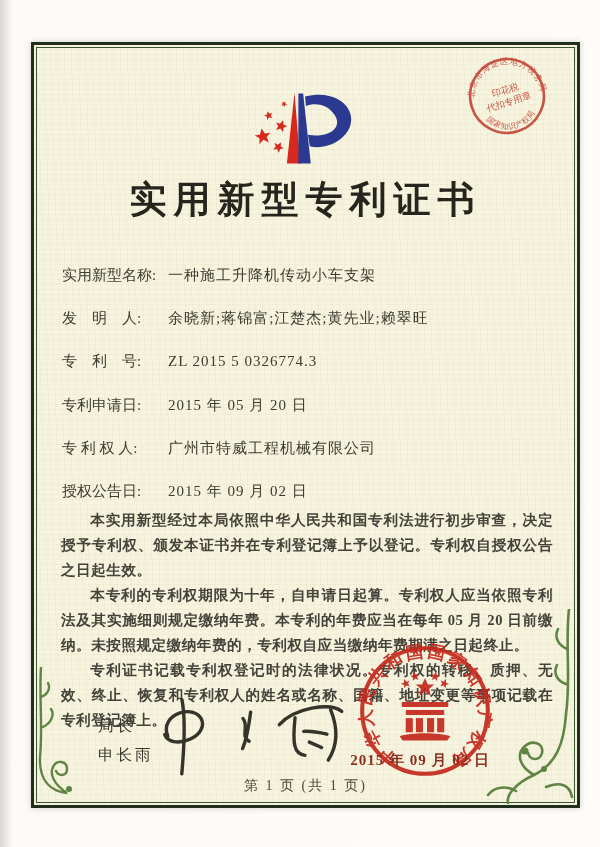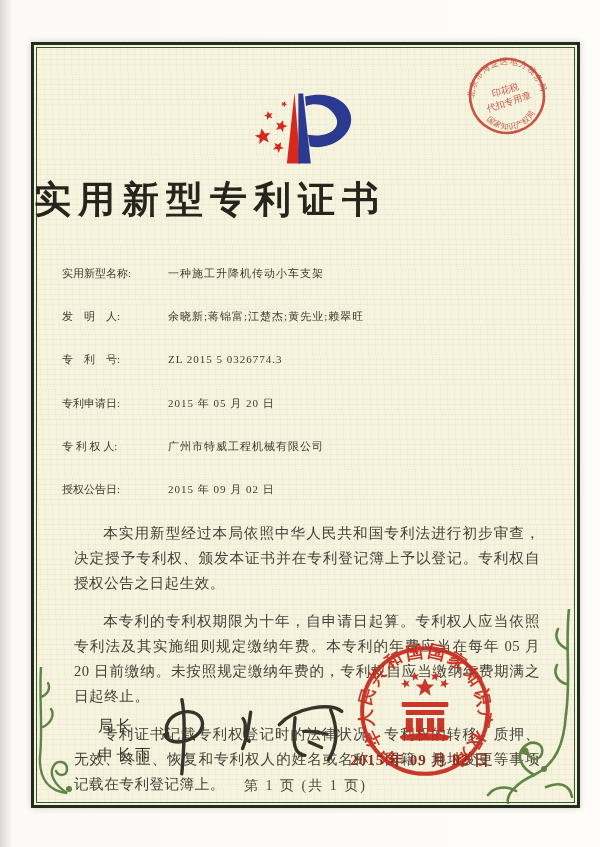--- a/index.html
+++ b/index.html
@@ -21,33 +21,33 @@
   .cert-no{
     position:absolute;left:30px;top:50px;font-size:13.5px;color:#3b3a30;
     letter-spacing:2px;
   }
   
   .tax-stamp{position:absolute;left:432px;top:10px;width:82px;height:82px;transform:rotate(-18deg);opacity:.85;}
   
   .logo{position:absolute;left:0;right:0;top:40px;text-align:center;}
   
   .title{
-    position:absolute;left:0;right:0;top:130px;text-align:left;
+    position:absolute;left:0;right:0;top:130px;text-align:center;
     font-size:37px;font-weight:bold;color:#26241c;letter-spacing:7px;
   }
   
   .fields{position:absolute;left:28px;top:221px;right:24px;}
-  .field-row{height:43.2px;font-size:11px;color:#3e3c31;white-space:nowrap;}
+  .field-row{height:43.2px;font-size:15px;color:#3e3c31;white-space:nowrap;}
   .field-label{display:inline-block;min-width:100px;}
   .field-value{margin-left:6px;letter-spacing:1px;}
   
   .body-text{position:absolute;left:27px;top:463px;width:492px;}
   .body-text p{
-    margin:13px;text-indent:2em;font-size:14.6px;line-height:25px;color:#45423a;
-    text-align:justify;letter-spacing:.5px;
+    margin:0;text-indent:2em;font-size:14.6px;line-height:25px;color:#45423a;
+    text-align:justify;letter-spacing:.5px;font-weight:bold;
   }
   
   .director{position:absolute;left:64px;top:666px;font-size:15.5px;color:#37352c;line-height:29px;letter-spacing:3px;}
   .sig-svg{position:absolute;left:112px;top:645px;transform:rotate(-3deg);}
   
   .seal{position:absolute;left:315px;top:590px;width:152px;height:152px;opacity:.92;}
   .seal-date{
     position:absolute;left:286px;top:706px;width:200px;text-align:center;
     font-size:15px;font-weight:bold;color:#8b3020;letter-spacing:1px;
   }

